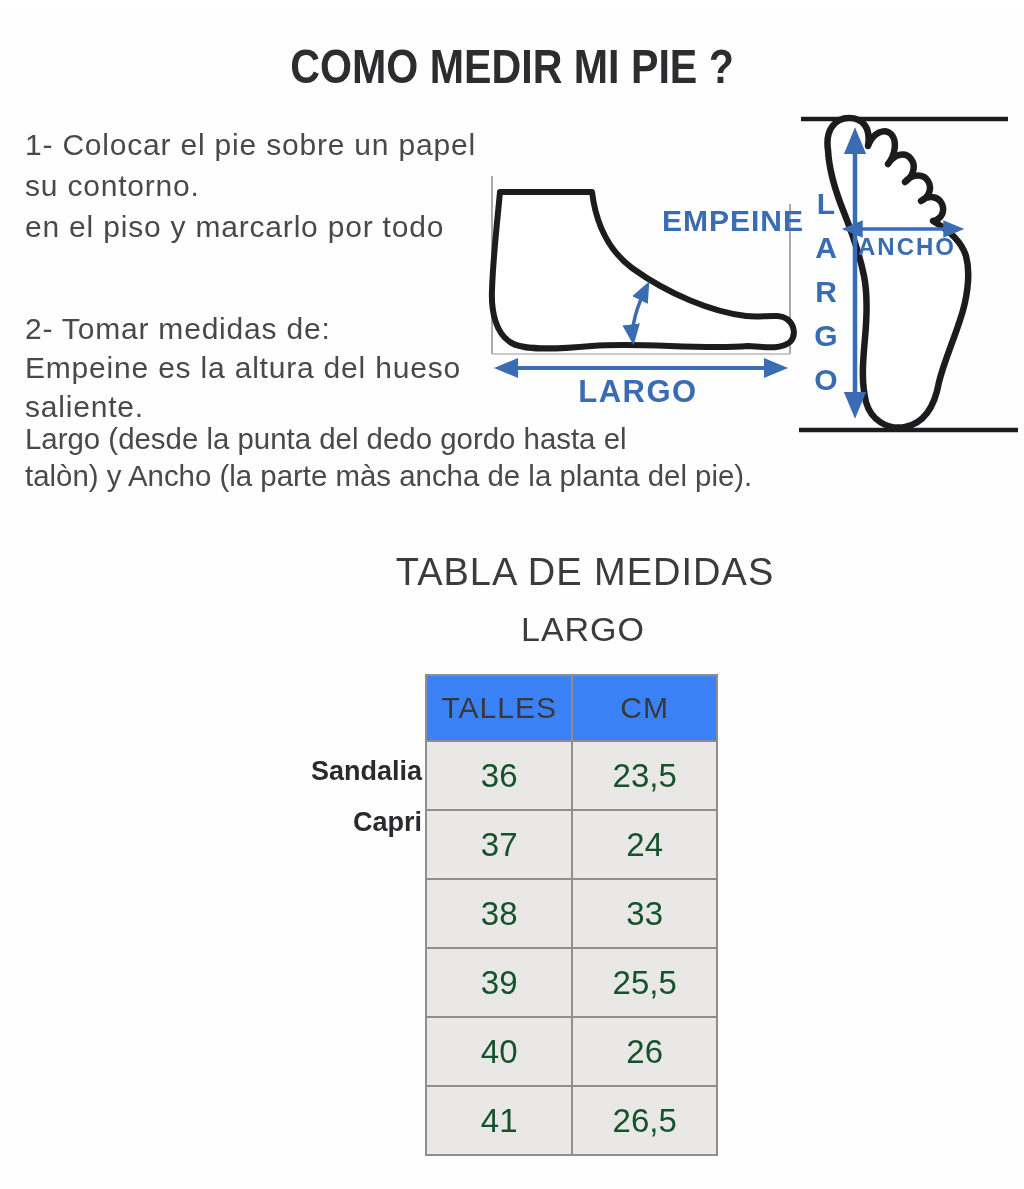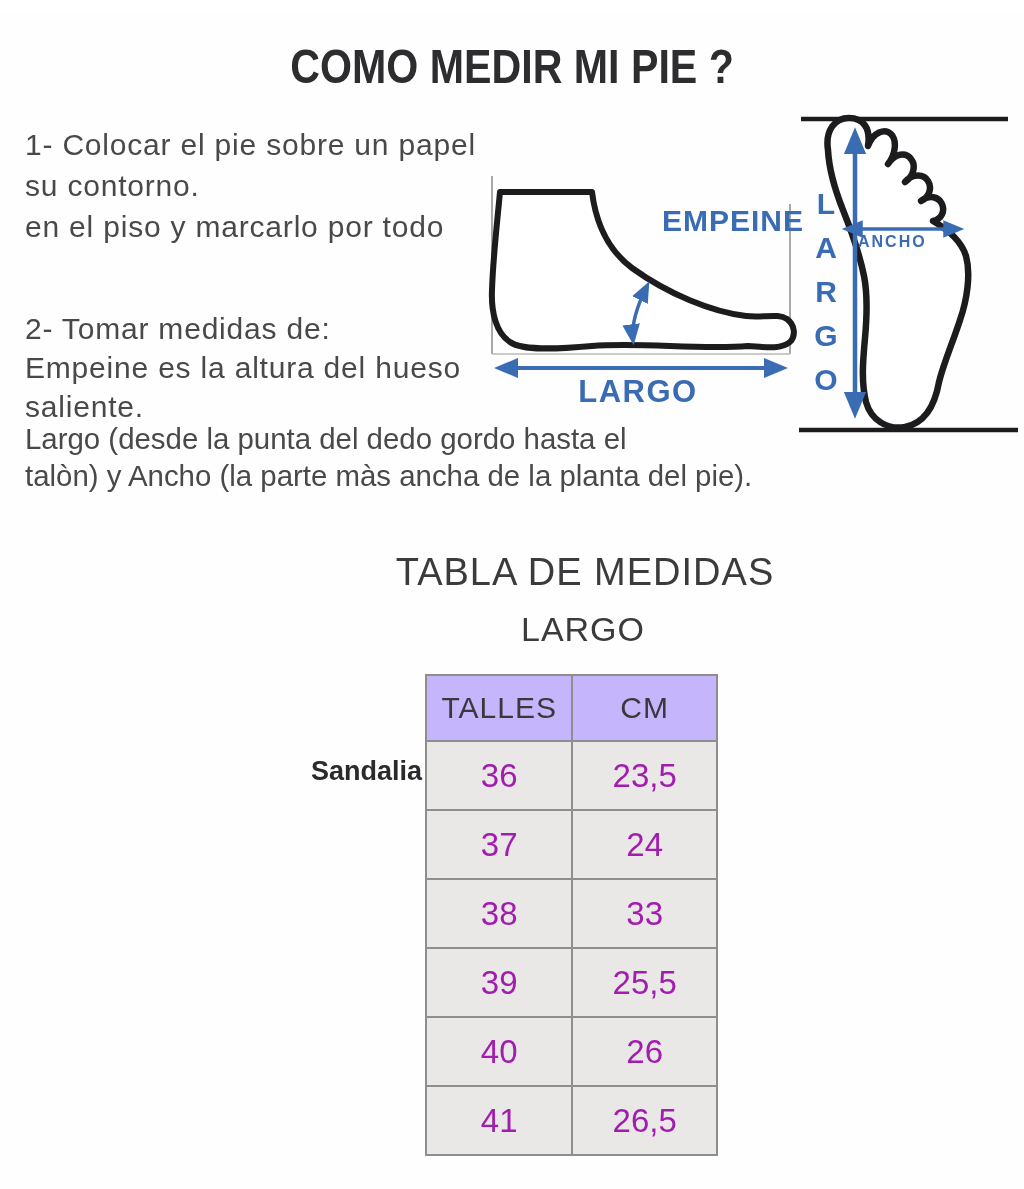--- a/index.html
+++ b/index.html
@@ -26,44 +26,44 @@
   .top-view{position:absolute;left:795px;top:98px;width:230px;height:330px;}
   .side-view svg,.top-view svg{position:absolute;left:0;top:0;}
   .blue-label{position:absolute;color:#3a6cb3;font-weight:700;}
   .lbl-empeine{left:662px;top:192px;font-size:30px;letter-spacing:1px;}
   .lbl-largo-h{left:558px;top:362px;width:160px;text-align:center;font-size:31px;letter-spacing:1.5px;}
   .lbl-largo-v{
     left:808px;top:170px;width:36px;text-align:center;
     font-size:30px;line-height:44px;letter-spacing:0;
   }
   .lbl-largo-v span{display:block;}
-  .lbl-ancho{left:858px;top:221px;font-size:16px;letter-spacing:2px;text-align:center;}
+  .lbl-ancho{left:858px;top:221px;font-size:24px;letter-spacing:2px;text-align:center;}
   
   .tbl-heading{
     position:absolute;left:335px;top:539px;width:500px;text-align:center;
     font-size:38px;letter-spacing:1px;color:#3b3b3d;
   }
   .tbl-subheading{
     position:absolute;left:333px;top:598px;width:500px;text-align:center;
     font-size:34px;letter-spacing:1px;color:#3b3b3d;
   }
   .product-name{
     position:absolute;left:122px;top:734px;width:300px;text-align:right;
     font-size:27px;font-weight:800;line-height:51px;color:#2a2a2c;
   }
   table.size-table{
     position:absolute;left:425px;top:662px;width:293px;
     border-collapse:collapse;table-layout:fixed;
   }
   table.size-table th,table.size-table td{
     border:2px solid #8f8d8e;text-align:center;vertical-align:middle;
-    font-weight:400;color:#a21caf;
+    font-weight:400;color:#14532d;
   }
   table.size-table th{
-    background:#c4b5fd;height:62px;font-size:30px;letter-spacing:1px;color:#39393b;
+    background:#3b82f6;height:62px;font-size:30px;letter-spacing:1px;color:#39393b;
   }
   table.size-table td{
     background:#e9e8e6;height:65px;font-size:33px;
   }
   table.size-table col.c1{width:50.3%;}
   table.size-table col.c2{width:49.7%;}
 </style>
 </head>
 <body>
 
@@ -155,20 +155,21 @@
     <span>G</span>
     <span>O</span>
   </div>
   <div class="blue-label lbl-ancho">ANCHO</div>
 
   <div class="tbl-heading">TABLA DE MEDIDAS</div>
   <div class="tbl-subheading">LARGO</div>
 
   <div class="product-name">
     <div>Sandalia</div>
+    <div>Capri</div>
   </div>
 
   <table class="size-table">
     <colgroup>
         <col class="c1">
         <col class="c2">
       </colgroup>
     <thead>
       <tr>
         <th>TALLES</th>

